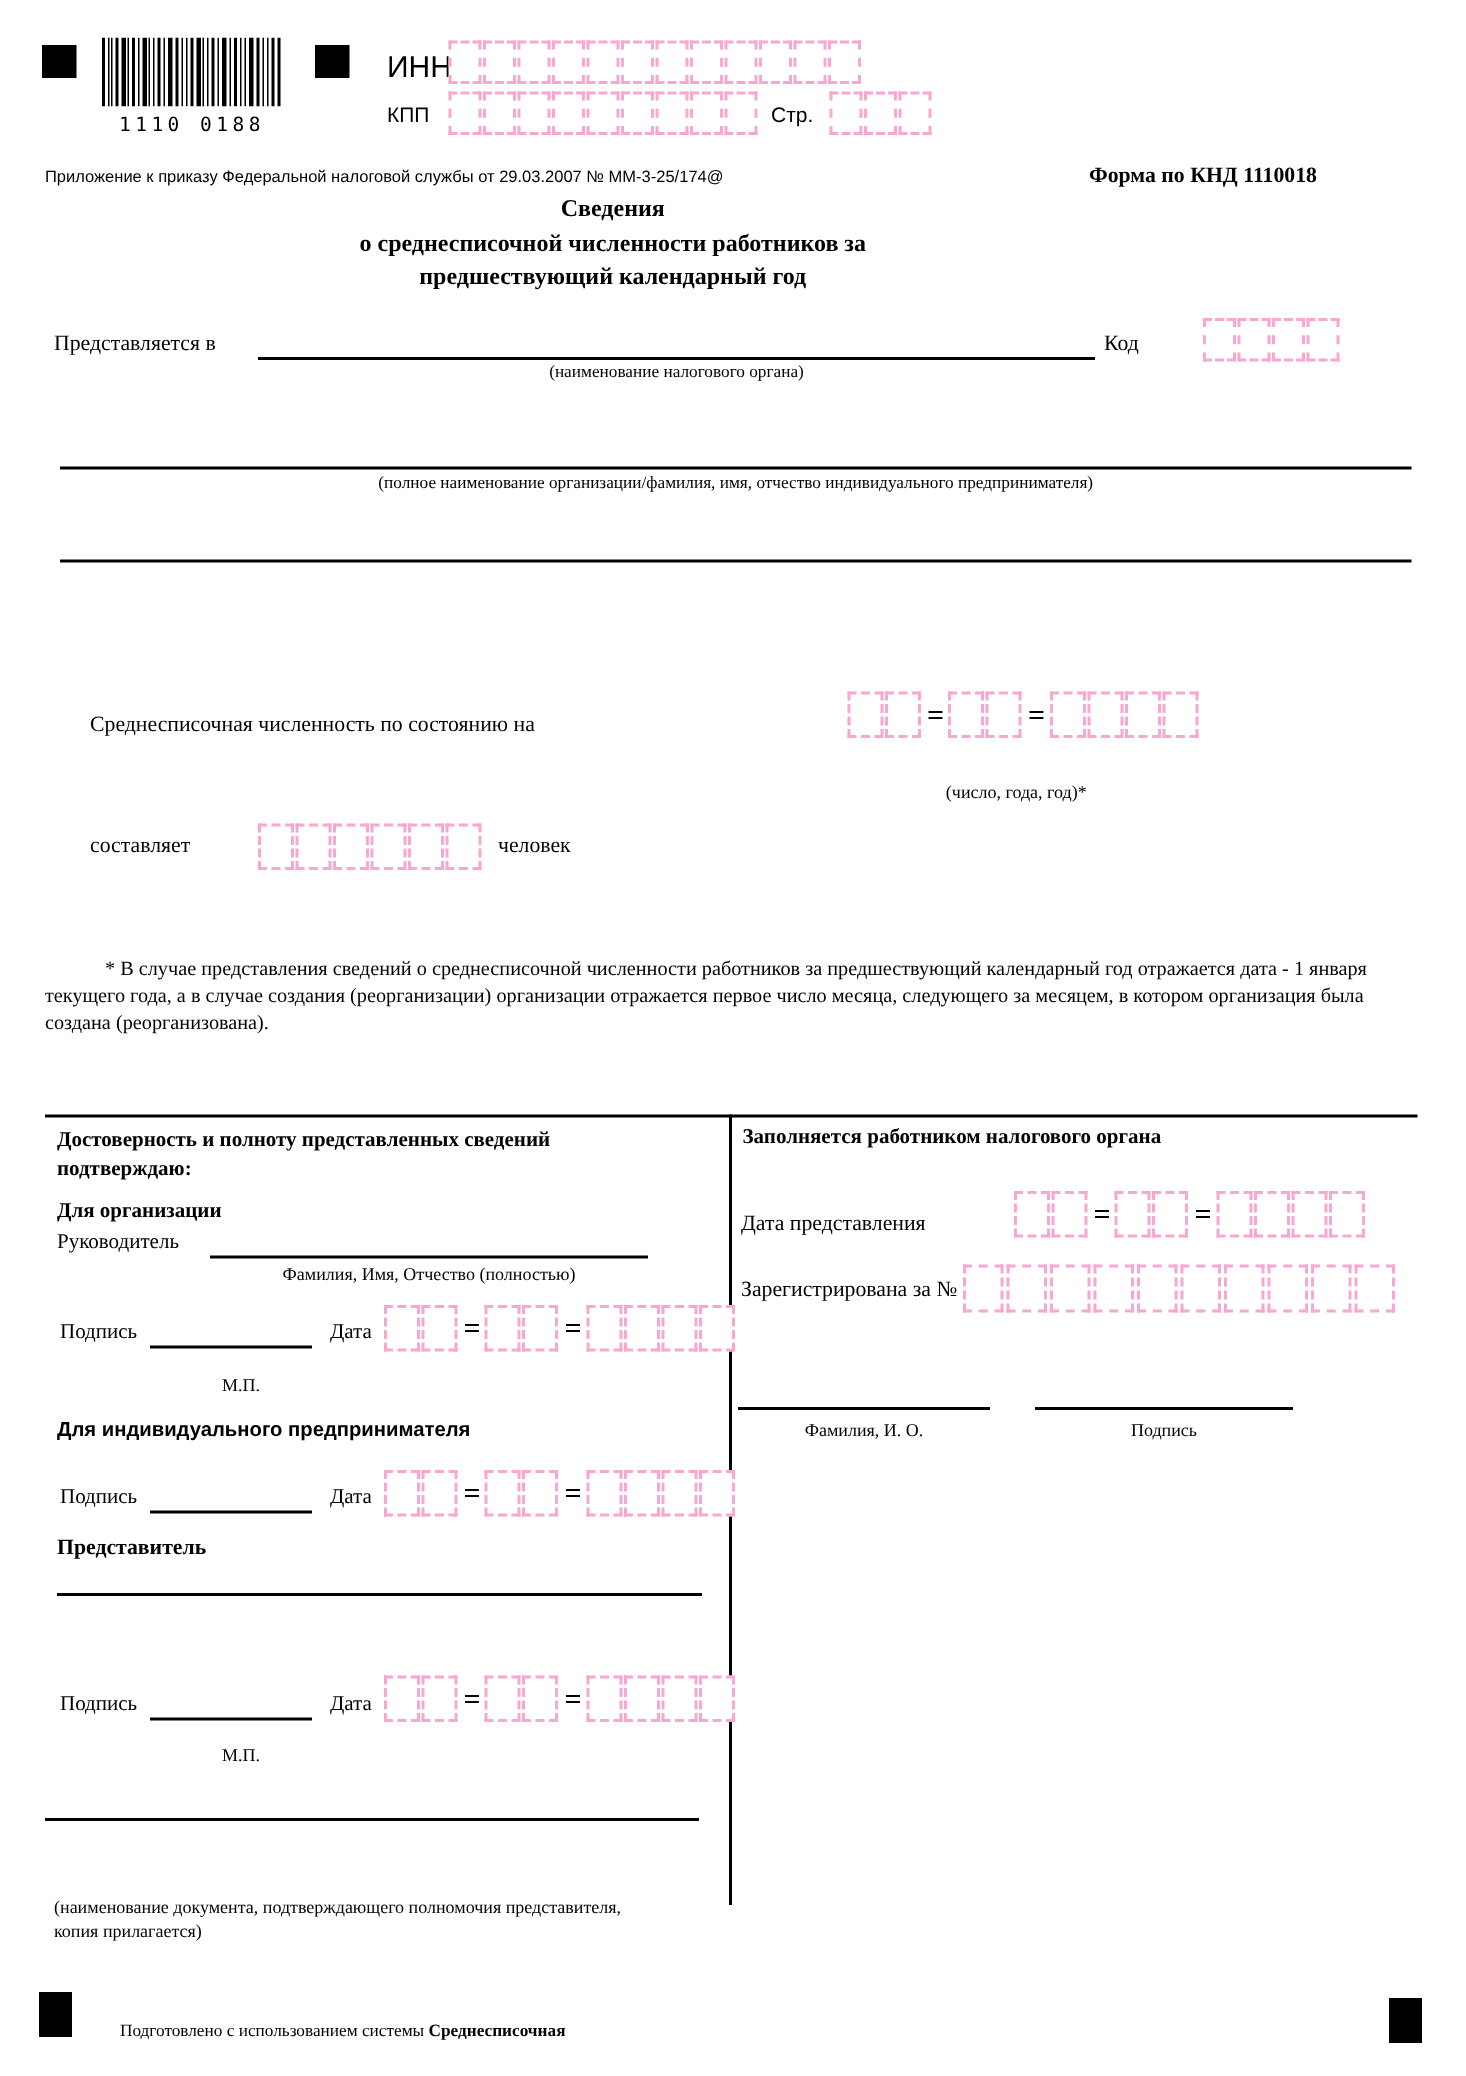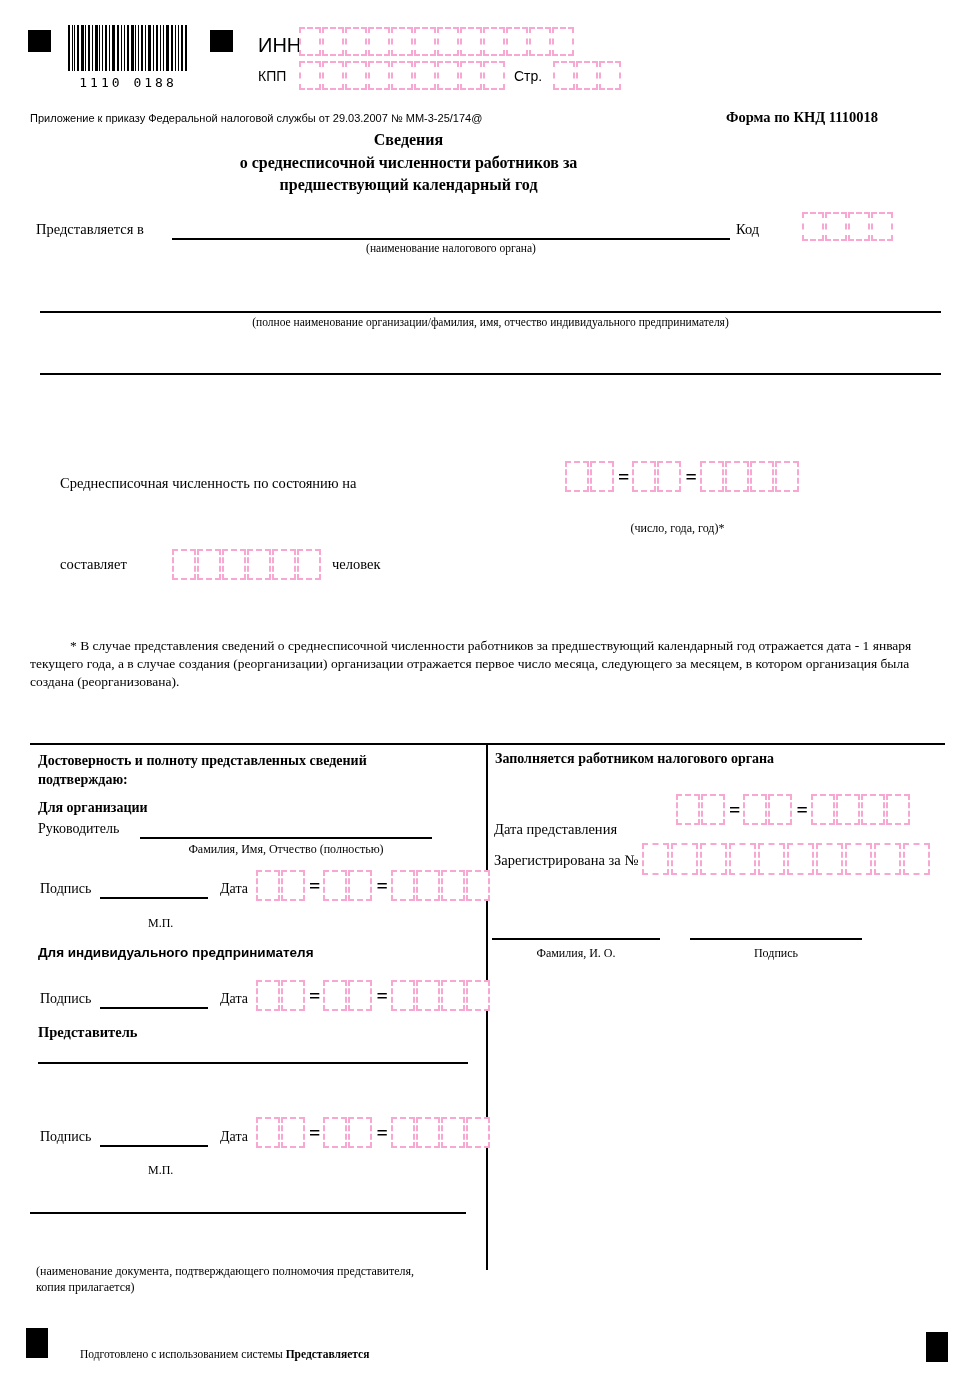--- a/index.html
+++ b/index.html
@@ -255,21 +255,21 @@
   <div class="abs cap12" style="left:148px;top:1163px;">М.П.</div>
 
   <div class="wline" style="left:30px;top:1212px;width:436px;"></div>
   <div class="abs cap12" style="left:36px;top:1219px;width:430px;line-height:16px;margin-top:44px;">
     <div>(наименование документа, подтверждающего полномочия представителя,</div>
     <div>копия прилагается)</div>
   </div>
 
   <div class="abs bhead" style="left:495px;top:751px;">Заполняется работником налогового органа</div>
 
-  <div class="abs lbl" style="left:494px;top:808px;margin-top:13px;">Дата представления</div>
+  <div class="abs lbl" style="left:494px;top:808px;">Дата представления</div>
   <div class="abs dategroup" style="left:676px;top:794px;">
     <span class="cells">
         <span class="cell lg"></span>
         <span class="cell lg"></span>
       </span>
     <span class="eq">=</span>
     <span class="cells">
         <span class="cell lg"></span>
         <span class="cell lg"></span>
       </span>
@@ -297,16 +297,16 @@
     </div>
 
   <div class="wline" style="left:492px;top:938px;width:168px;"></div>
   <div class="wline" style="left:690px;top:938px;width:172px;"></div>
   <div class="abs cap12 center" style="left:492px;top:946px;width:168px;">Фамилия, И. О.</div>
   <div class="abs cap12 center" style="left:690px;top:946px;width:172px;">Подпись</div>
 
   <div class="sq" style="left:26px;top:1328px;width:22px;height:30px;"></div>
   <div class="sq" style="left:926px;top:1332px;width:22px;height:30px;"></div>
   <div class="abs" style="left:80px;top:1348px;font-size:11.5px;">
-    <span>Подготовлено с использованием системы </span><span class="b">Представляется</span>
+    <span>Подготовлено с использованием системы </span><span class="b">Среднесписочная</span>
   </div>
 
 </div>
 
 </body></html>

